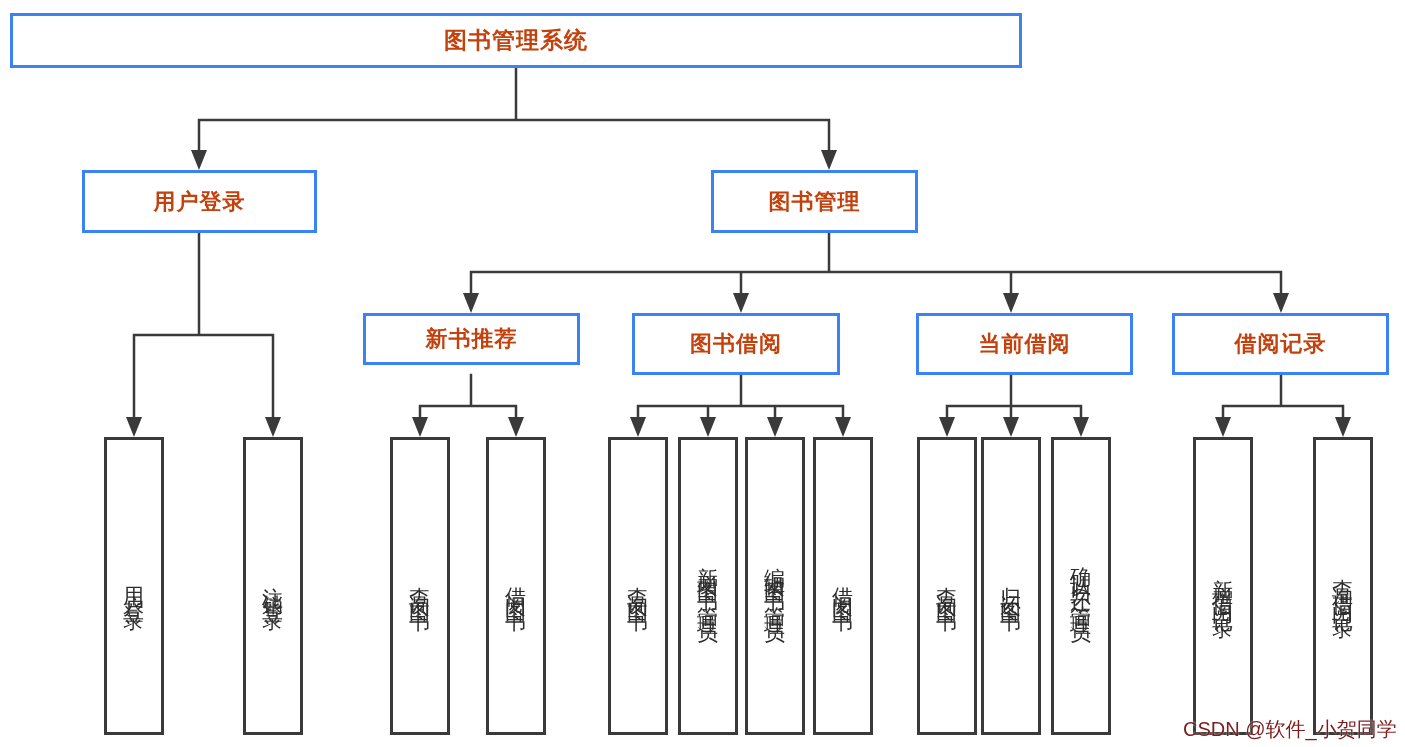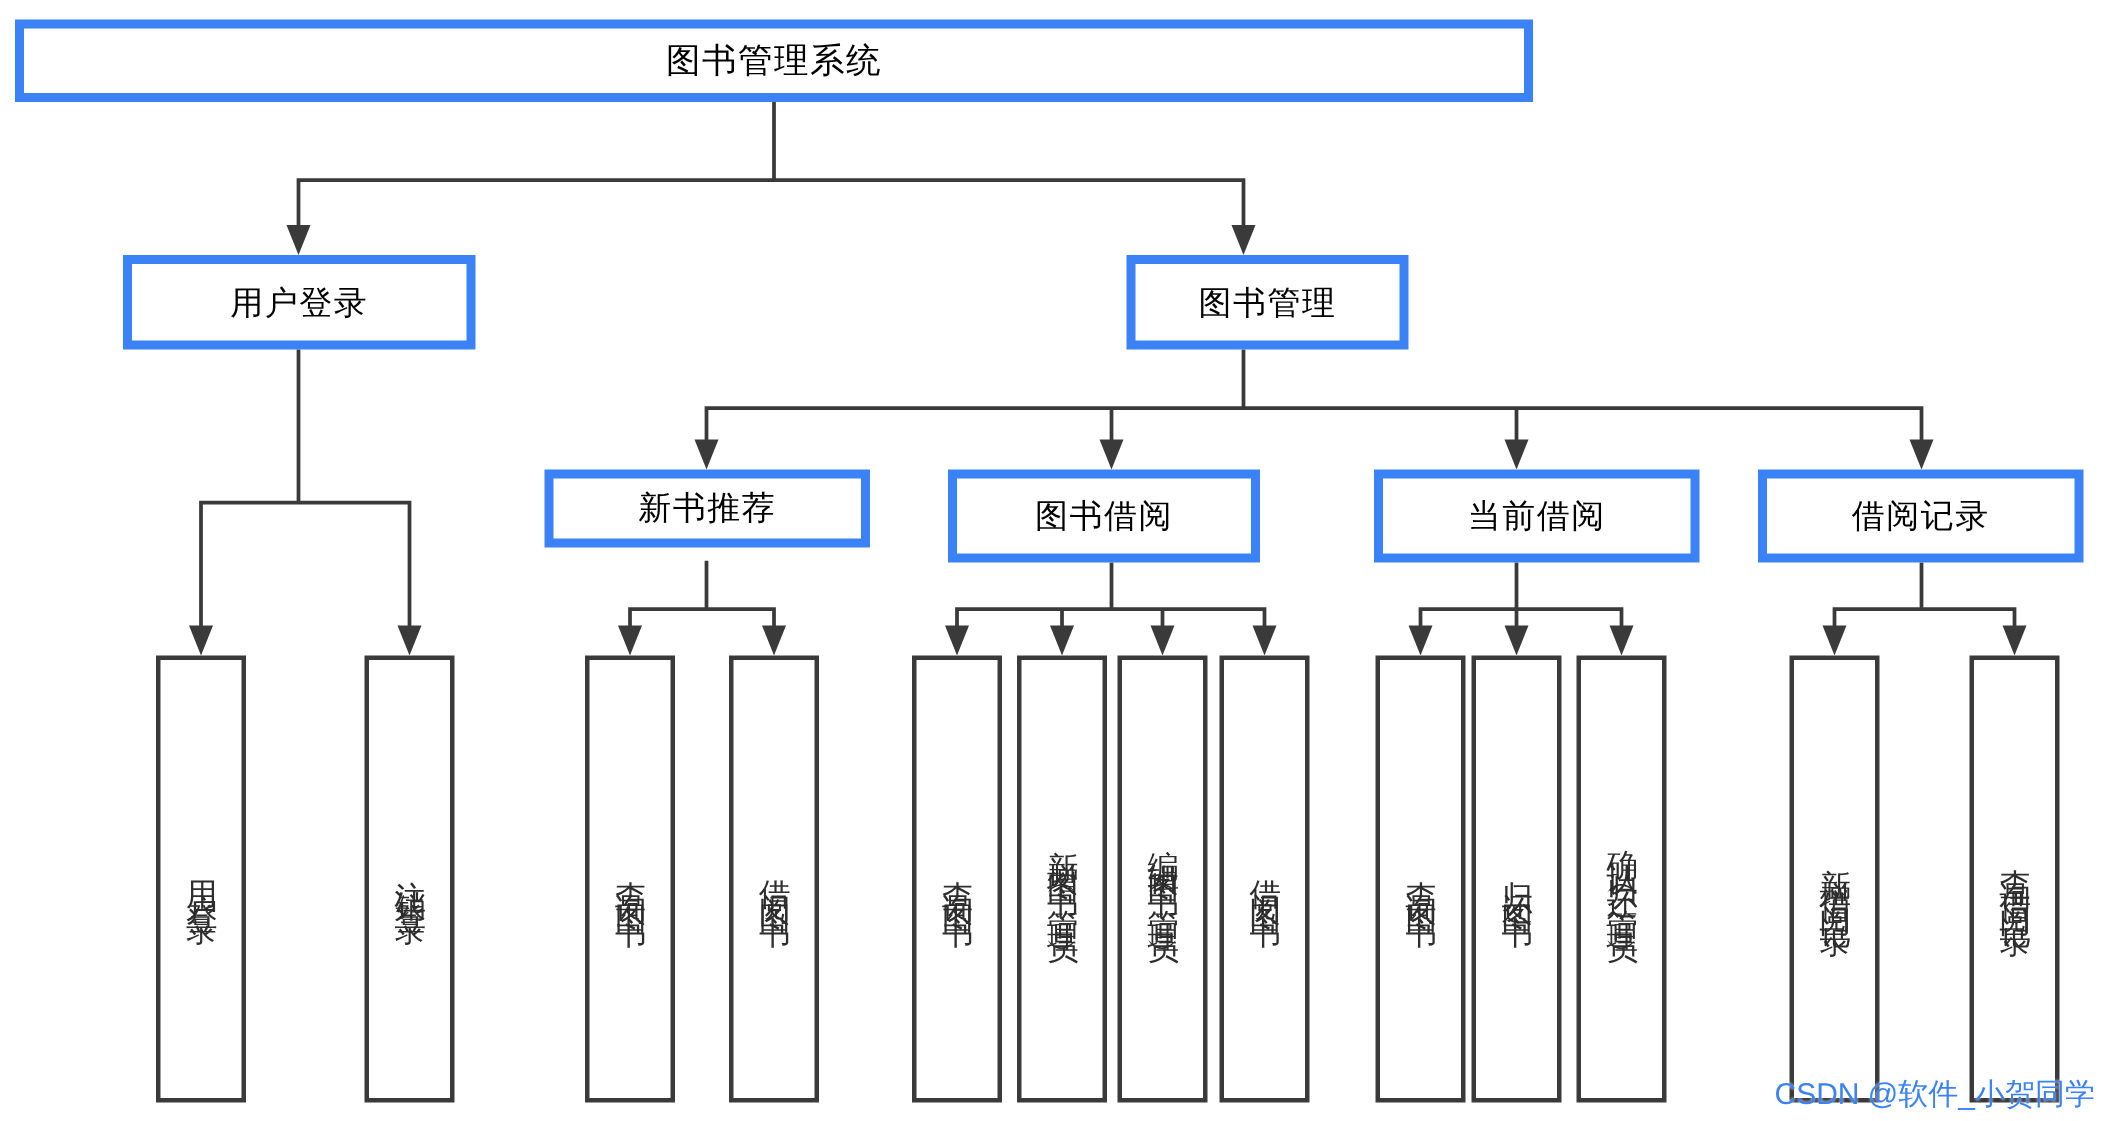--- a/index.html
+++ b/index.html
@@ -17,28 +17,29 @@
   }
   .wires {
     position: absolute;
     left: 0; top: 0;
     width: 1405px;
     height: 747px;
   }
   .node {
     position: absolute;
     box-sizing: border-box;
-    border: 6px solid #3b82f6;
+    border: 3px solid #3b82f6;
     background: #ffffff;
     display: flex;
     align-items: center;
     justify-content: center;
     font-size: 22px;
-    color: #000000;
+    color: #c2410c;
     letter-spacing: 1px;
+    font-weight: bold;
   }
   .node.root { font-size: 23px; }
   .leaf {
     position: absolute;
     top: 437px;
     width: 60px;
     height: 298px;
     box-sizing: border-box;
     border: 3px solid #3a3a3a;
     background: #ffffff;
@@ -53,21 +54,21 @@
     letter-spacing: 8px;
     line-height: 1.1;
     color: #2d2d2d;
     white-space: nowrap;
   }
   .watermark {
     position: absolute;
     left: 1183px;
     top: 716px;
     font-size: 20px;
-    color: #3b82f6;
+    color: #7f1d1d;
     text-shadow: 0 0 2px rgba(255,255,255,0.9);
     white-space: nowrap;
     z-index: 5;
   }
 </style>
 </head>
 <body>
 
 <div class="canvas">
 
@@ -114,21 +115,21 @@
     </g>
   </svg>
 
   <div class="node root" style="left:10px; top:13px; width:1012px; height:55px;">
     <span>图书管理系统</span>
   </div>
 
   <div class="node" style="left:82px; top:170px; width:235px; height:63px;">
     <span>用户登录</span>
   </div>
-  <div class="node" style="left:711px; top:170px; width:188px; height:63px;margin-left:40px;">
+  <div class="node" style="left:711px; top:170px; width:207px; height:63px;">
     <span>图书管理</span>
   </div>
 
   <div class="node" style="left:363px; top:313px; width:217px; height:52px;">
     <span>新书推荐</span>
   </div>
   <div class="node" style="left:632px; top:313px; width:208px; height:62px;">
     <span>图书借阅</span>
   </div>
   <div class="node" style="left:916px; top:313px; width:217px; height:62px;">

